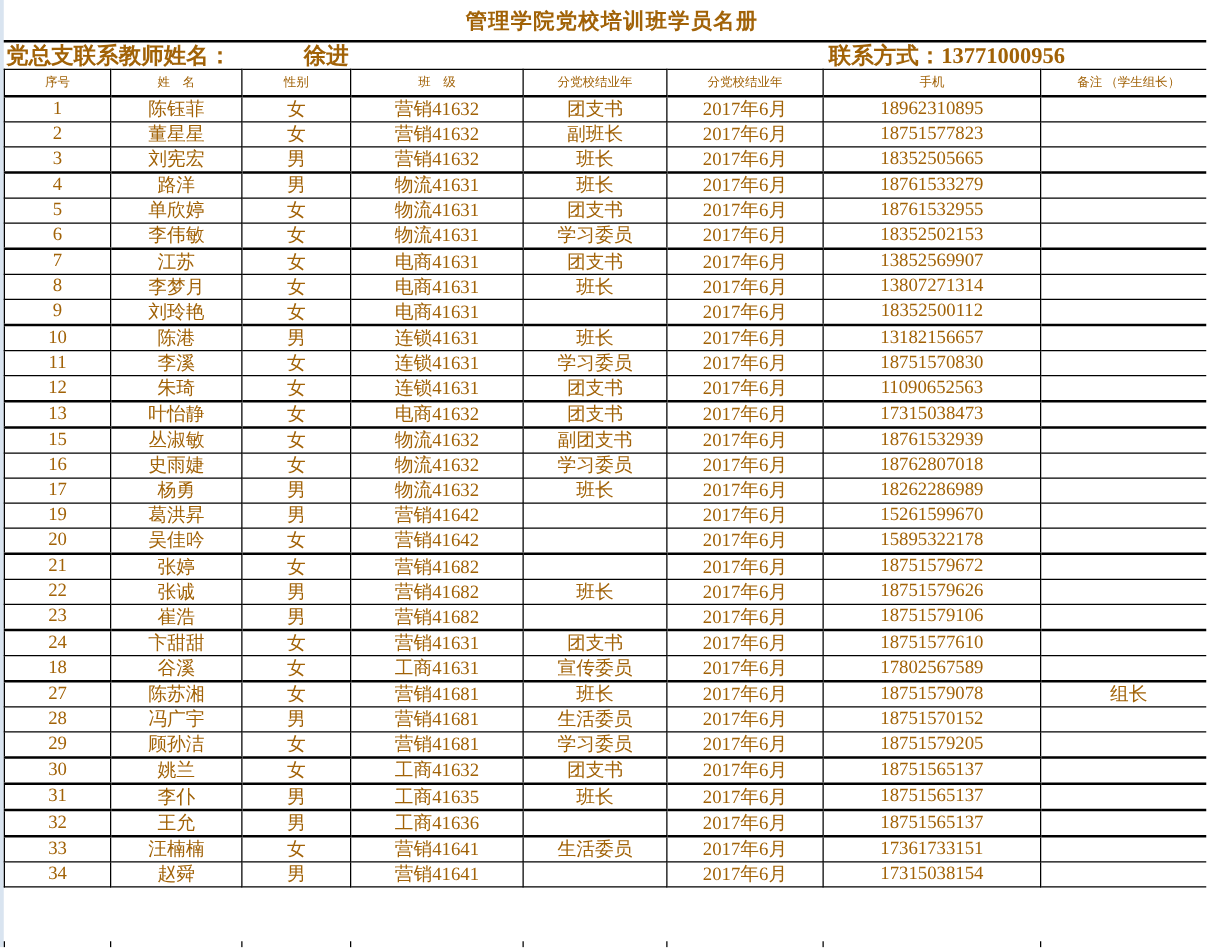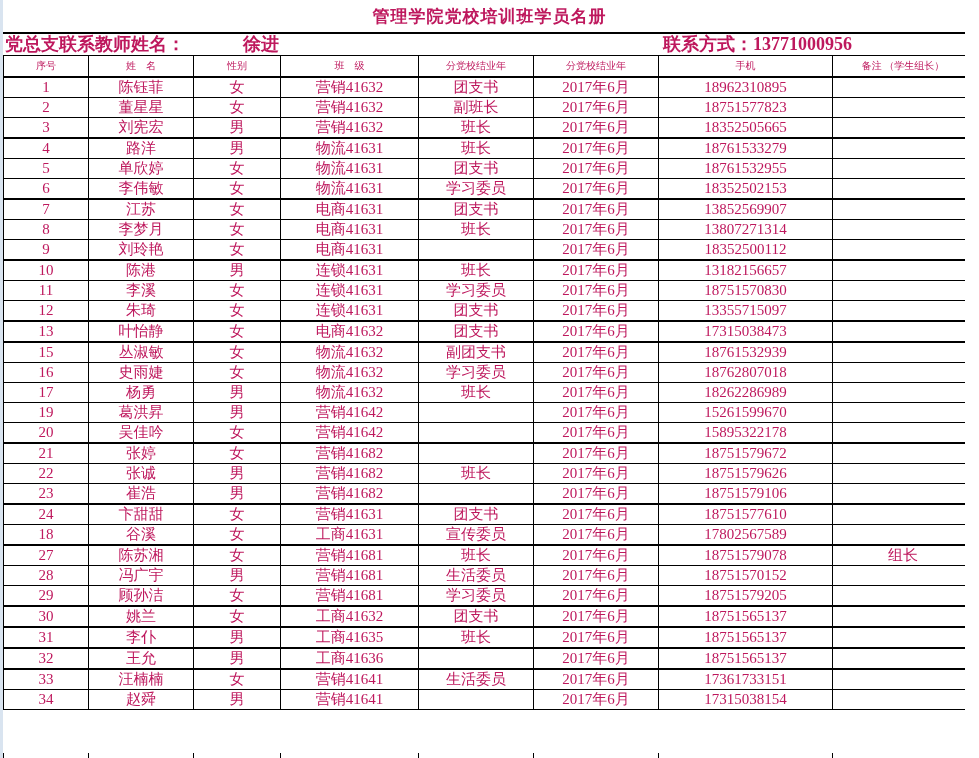--- a/index.html
+++ b/index.html
@@ -1,18 +1,18 @@
 <!DOCTYPE html>
 <html><head>
 <meta charset="utf-8">
 <style>
   html,body { margin:0; padding:0; background:#fff; }
   .page {
     position:relative; width:965px; height:758px;
-    background:#ffffff; color:#be185d;
+    background:#ffffff; color:#a16207;
     font-family:"Liberation Serif","DejaVu Serif",serif;
     overflow:hidden;
   }
   .left-strip {
     position:absolute; left:0; top:0; width:3px; height:758px;
     background:#d9e4f0;
   }
   .doc-title {
     position:absolute; top:0; left:0; width:979px; height:32px;
     line-height:33px; text-align:center;
@@ -203,21 +203,21 @@
           <td>18751570830</td>
           <td></td>
         </tr>
         <tr>
           <td>12</td>
           <td>朱琦</td>
           <td>女</td>
           <td>连锁41631</td>
           <td>团支书</td>
           <td>2017年6月</td>
-          <td>13355715097</td>
+          <td>11090652563</td>
           <td></td>
         </tr>
         <tr class="group-start">
           <td>13</td>
           <td>叶怡静</td>
           <td>女</td>
           <td>电商41632</td>
           <td>团支书</td>
           <td>2017年6月</td>
           <td>17315038473</td>

